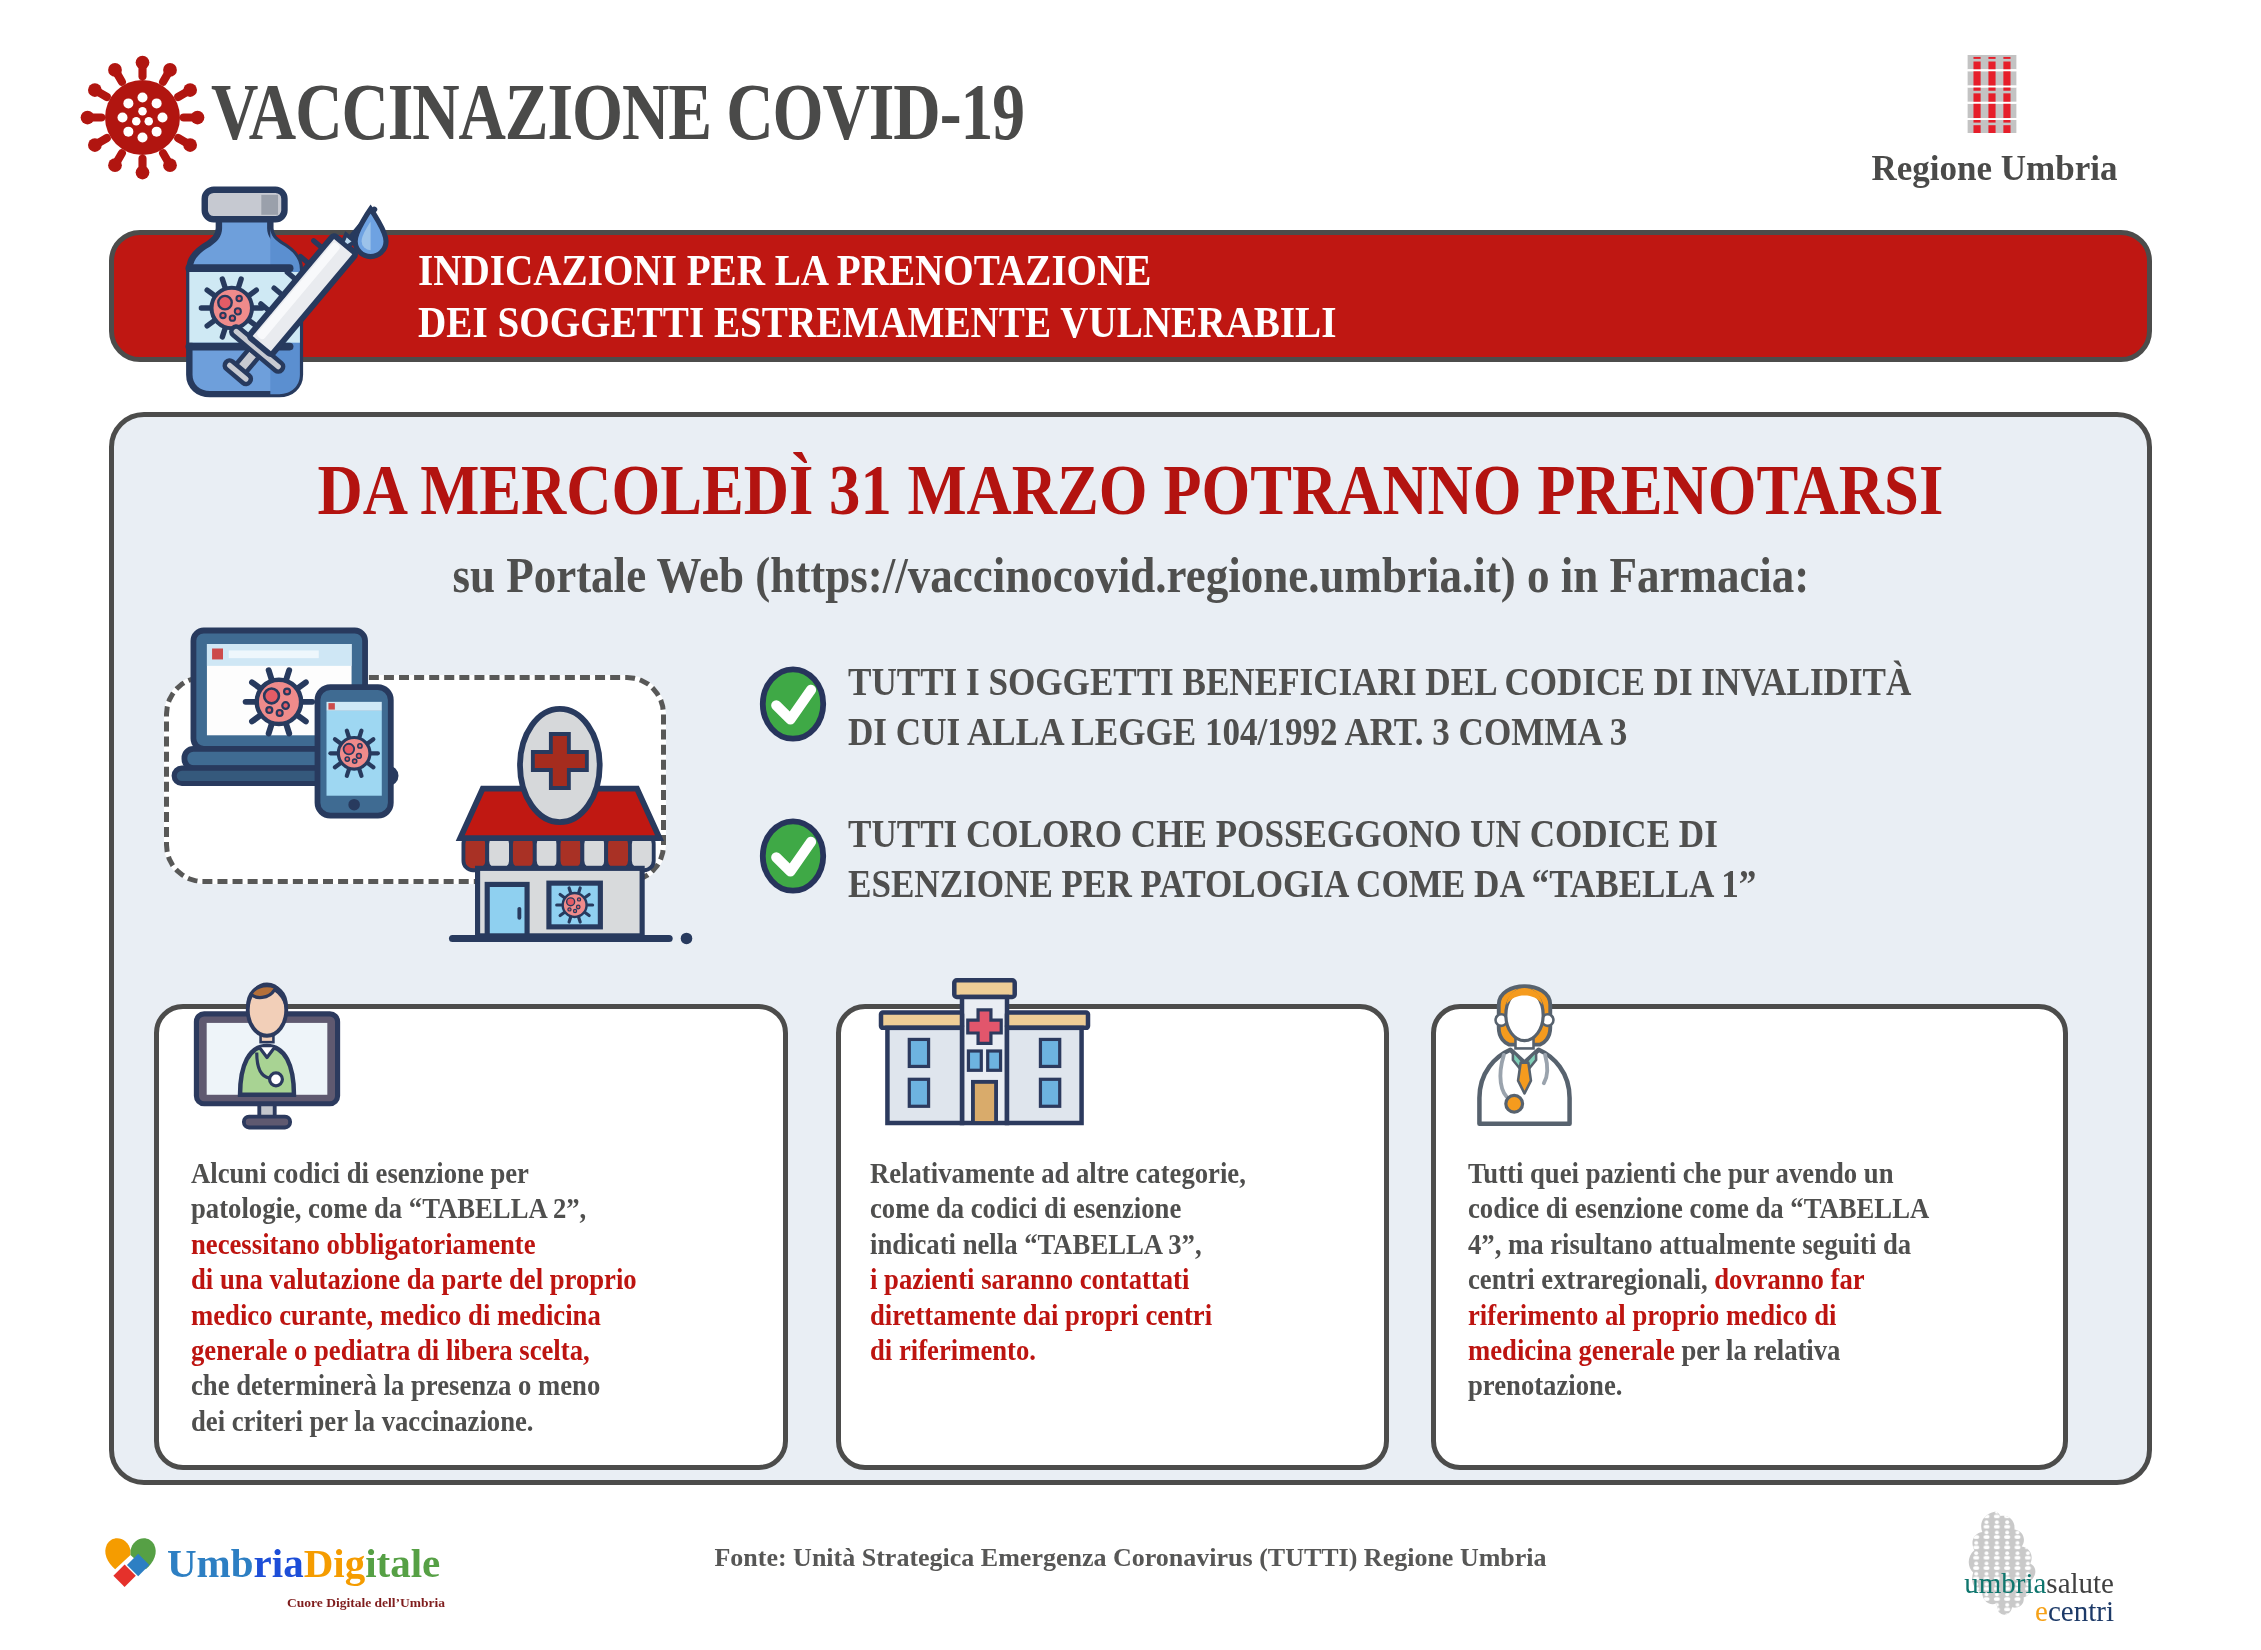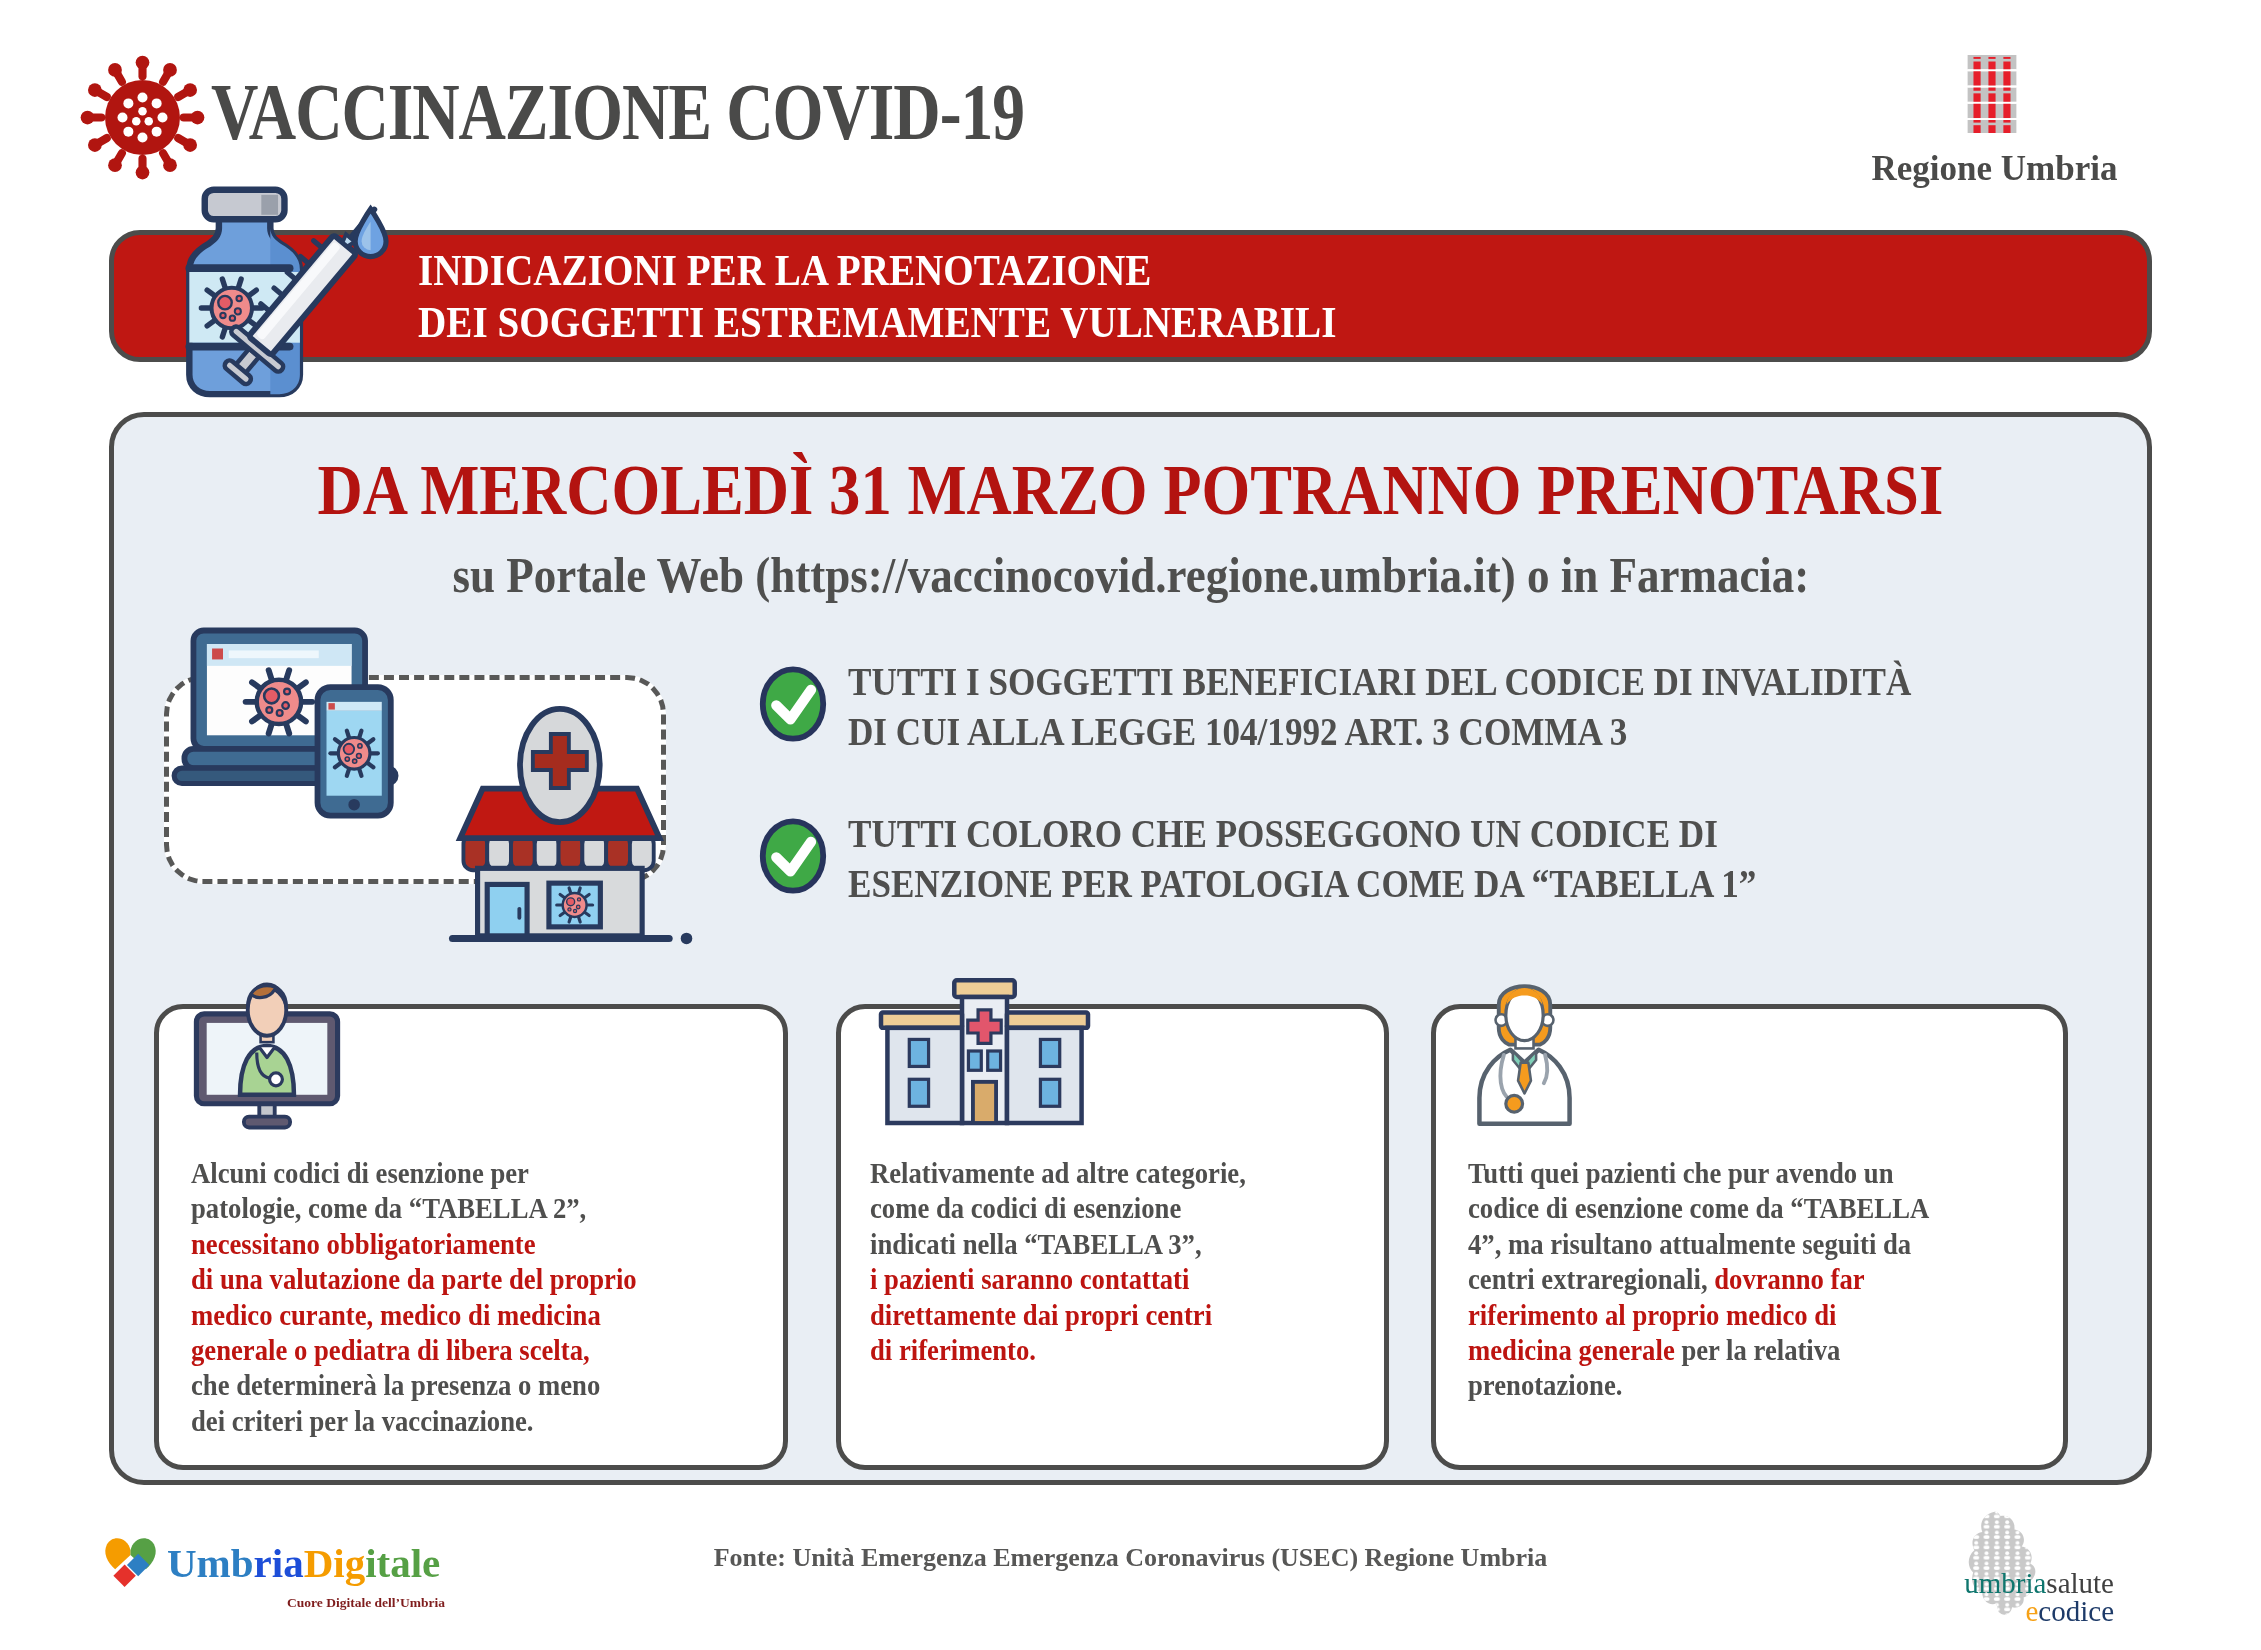--- a/index.html
+++ b/index.html
@@ -341,29 +341,29 @@
 
   <svg class="abs" style="left:101px;top:1526px" width="59" height="74" viewBox="0 0 100 115">
     <path d="M50,36 C46,14 20,8 10,26 C3,40 10,56 24,68 L50,44 Z" fill="#f59c00"></path>
     <path d="M50,36 C54,14 80,8 90,26 C97,40 90,56 76,68 L50,44 Z" fill="#56a045"></path>
     <path d="M63,42 L82,61 L63,80 L44,61 Z" fill="#2d7fc3"></path>
     <path d="M40,60 L59,79 L40,98 L21,79 Z" fill="#e5312b"></path>
   </svg>
   <div class="abs" id="ud-wordmark"><span style="color: rgb(45, 127, 195);">Umb</span><span style="color: #1d4ed8; text-align: right;">ria</span><span style="color: rgb(245, 156, 0);">Dig</span><span style="color: rgb(86, 160, 69);">itale</span></div>
   <div class="abs" id="ud-tagline">Cuore Digitale dell’Umbria</div>
 
-  <div class="abs" id="fonte">Fonte: Unità Emergenza Emergenza Coronavirus (USEC) Regione Umbria</div>
+  <div class="abs" id="fonte">Fonte: Unità Strategica Emergenza Coronavirus (TUTTI) Regione Umbria</div>
 
   <svg class="abs" style="left:1961px;top:1507px" width="79" height="113" viewBox="0 0 130 180">
     <defs>
       <pattern id="people" width="17" height="17" patternUnits="userSpaceOnUse">
         <circle cx="8" cy="5" r="3.2" fill="#ffffff"></circle>
         <rect x="3" y="9.5" width="10" height="6" rx="3" fill="#ffffff"></rect>
       </pattern>
     </defs>
     <path id="umbriamap" d="M55,5 C35,10 30,25 35,38 C20,40 15,55 22,68 C10,78 10,95 20,105 C15,120 22,135 35,138 C35,150 45,160 58,156 L62,170 C70,178 82,174 84,162 C95,165 105,158 103,146 C115,142 120,130 112,120 C125,112 126,96 114,90 C120,78 114,64 100,62 C108,50 102,36 88,34 C90,20 78,8 65,12 C62,6 58,4 55,5 Z" fill="#c9c9c9"></path>
     <path d="M55,5 C35,10 30,25 35,38 C20,40 15,55 22,68 C10,78 10,95 20,105 C15,120 22,135 35,138 C35,150 45,160 58,156 L62,170 C70,178 82,174 84,162 C95,165 105,158 103,146 C115,142 120,130 112,120 C125,112 126,96 114,90 C120,78 114,64 100,62 C108,50 102,36 88,34 C90,20 78,8 65,12 C62,6 58,4 55,5 Z" fill="url(#people)"></path>
   </svg>
   <div class="abs" id="us-line1"><span style="color: #0f766e;">umbria</span><span style="color: #404040;">salute</span></div>
-  <div class="abs" id="us-line2"><span style="color: rgb(246, 161, 23);">e</span><span style="color: rgb(29, 58, 104);">codice</span></div>
+  <div class="abs" id="us-line2"><span style="color: rgb(246, 161, 23);">e</span><span style="color: rgb(29, 58, 104);">centri</span></div>
 
 </div>
 
 
 </body></html>

